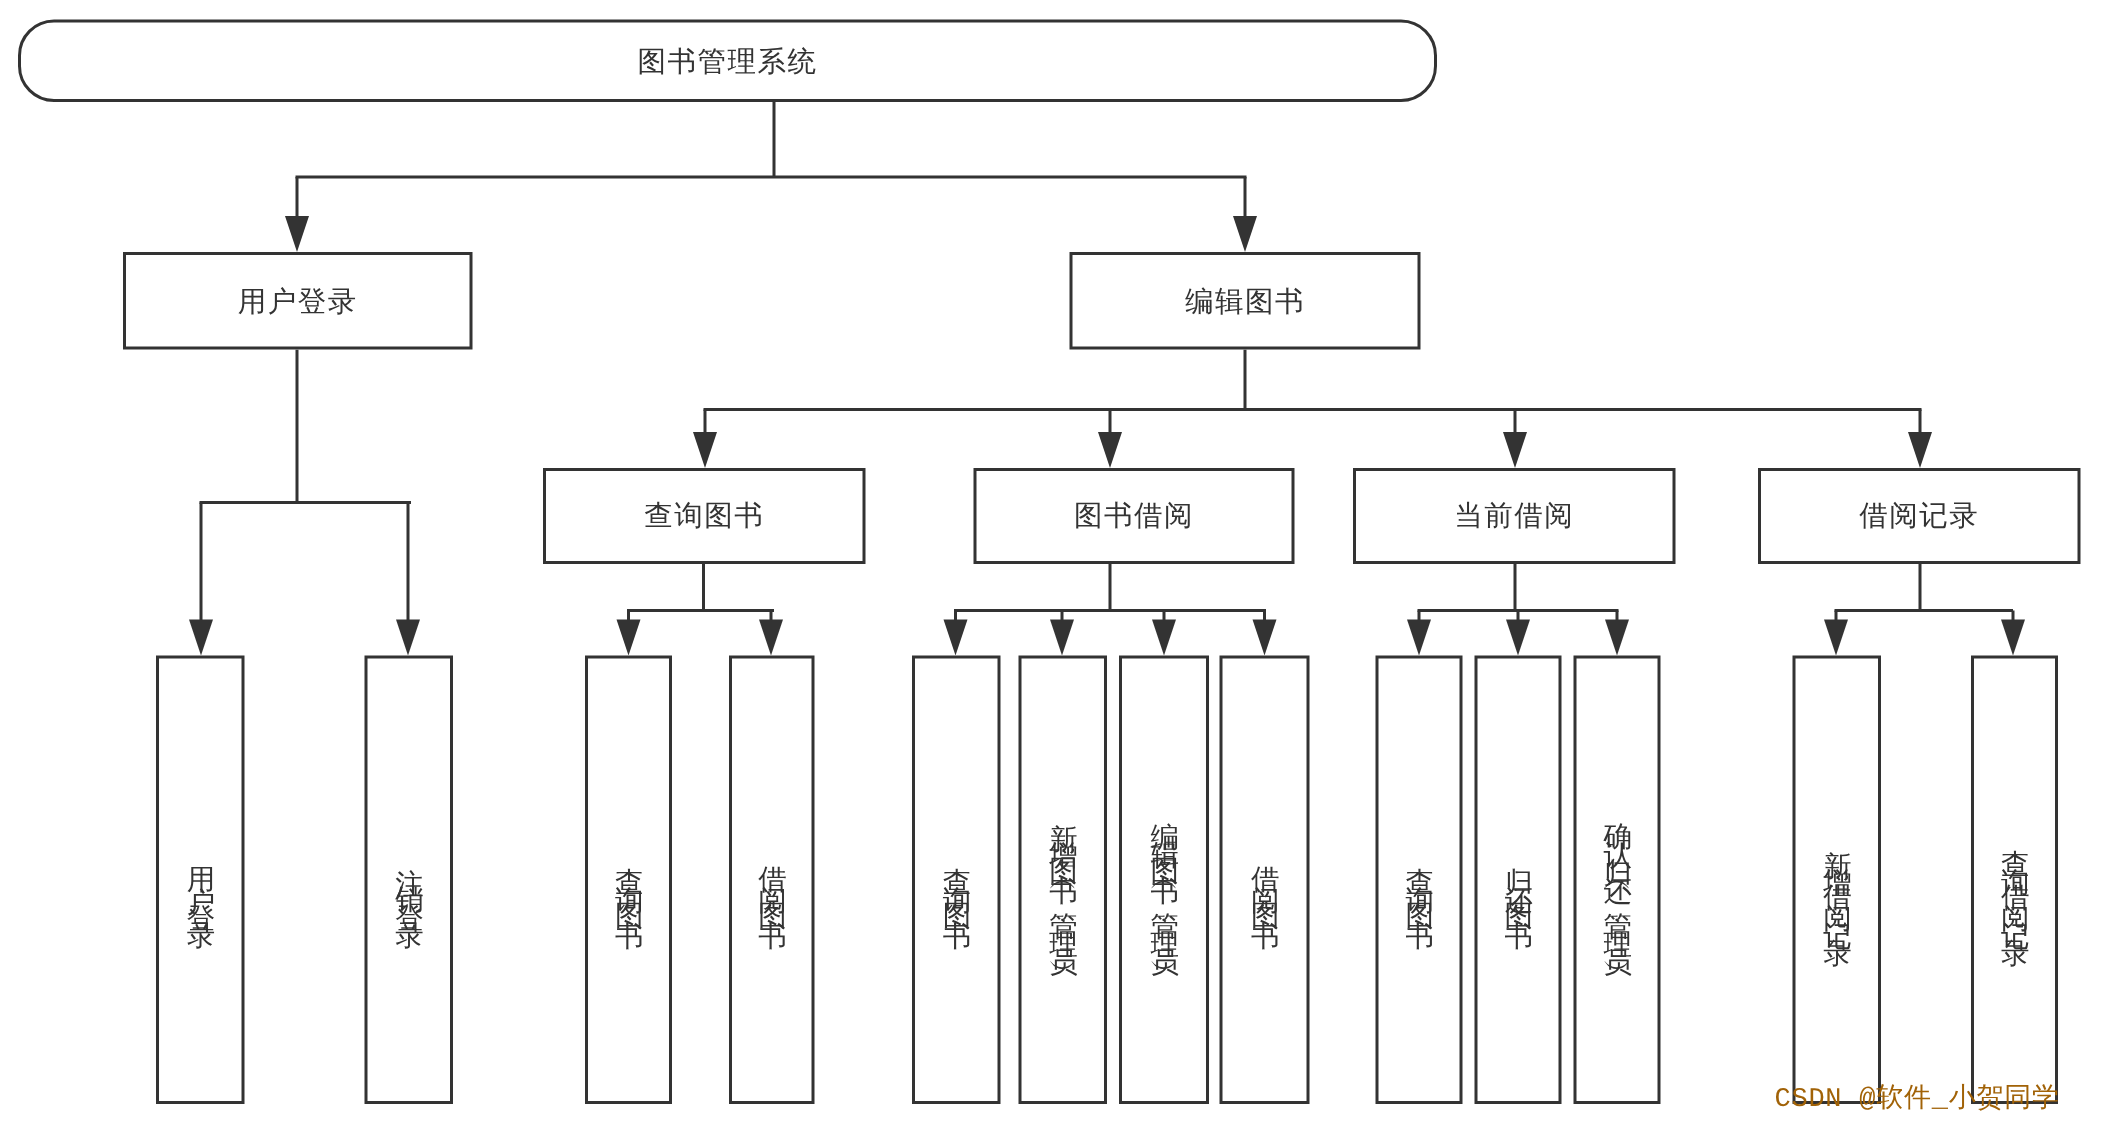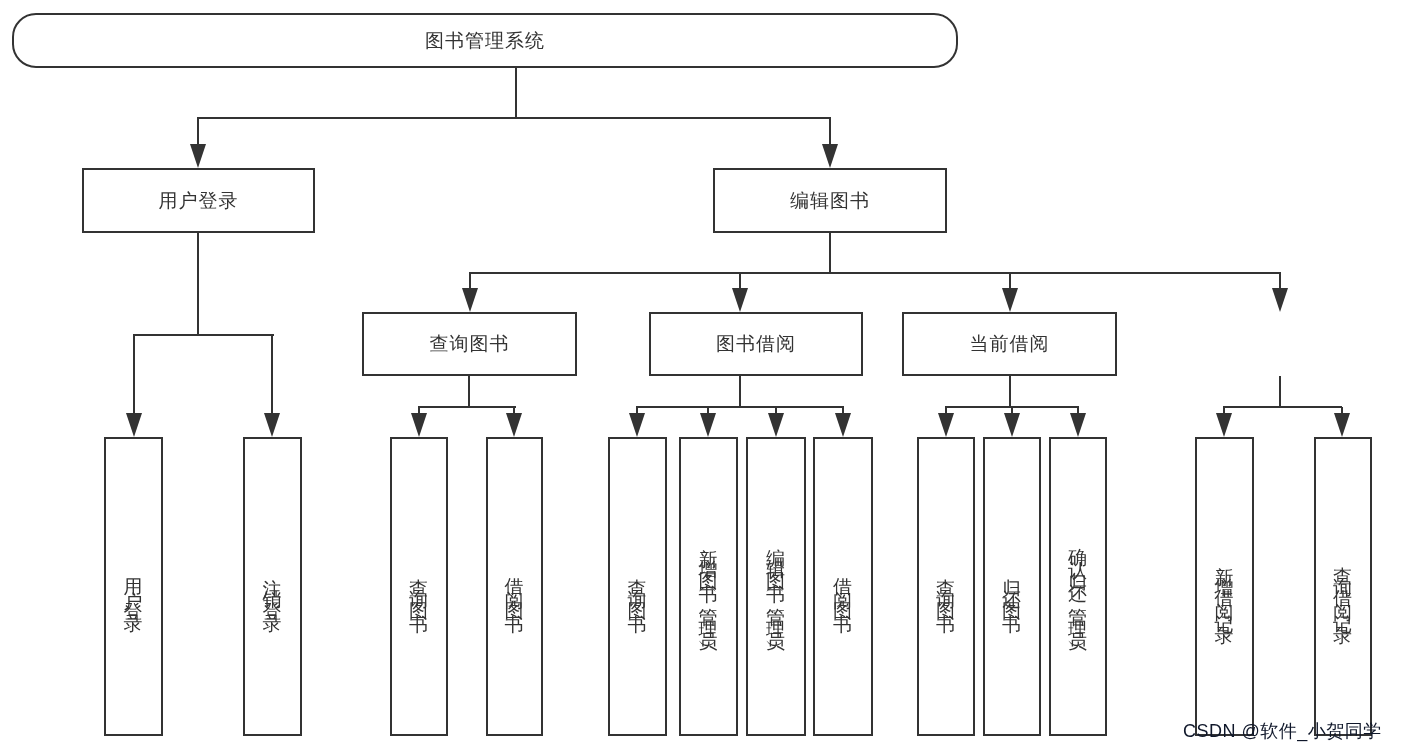--- a/index.html
+++ b/index.html
@@ -36,24 +36,25 @@
     border-left:8px solid transparent;
     border-right:8px solid transparent;
     border-top:24px solid #333333;
     z-index:1;
   }
   .watermark{
     position:absolute;
     left:1183px;top:719px;
     width:215px;
     font-size:18px;
-    color:#0f172a;
+    color:#a16207;
     white-space:nowrap;
     z-index:5;
     letter-spacing:0.5px;
+    font-family:Liberation Mono, monospace;
   }
 </style>
 </head>
 <body>
 
 <div id="stage">
 
   <div class="box hbox" style="left:12px;top:13px;width:946px;height:55px;border-radius:24px;">
     <span>图书管理系统</span>
   </div>
@@ -91,20 +92,23 @@
   <div class="ahead" style="left:1272px;top:288px;"></div>
 
   <div class="box hbox" style="left:362px;top:312px;width:215px;height:64px;">
     <span>查询图书</span>
   </div>
   <div class="box hbox" style="left:633px;top:312px;width:214px;height:64px;margin-left:16px;">
     <span>图书借阅</span>
   </div>
   <div class="box hbox" style="left:902px;top:312px;width:215px;height:64px;">
     <span>当前借阅</span>
+  </div>
+  <div class="box hbox" style="left:1172px;top:312px;width:215px;height:64px;">
+    <span>借阅记录</span>
   </div>
 
   <div class="vline" style="left:468px;top:376px;height:31px;"></div>
   <div class="hline" style="left:418px;top:406px;width:98px;"></div>
   <div class="vline" style="left:418px;top:407px;height:8px;"></div>
   <div class="ahead" style="left:411px;top:413px;"></div>
   <div class="vline" style="left:513px;top:407px;height:8px;"></div>
   <div class="ahead" style="left:506px;top:413px;"></div>
 
   <div class="vline" style="left:739px;top:376px;height:31px;"></div>

